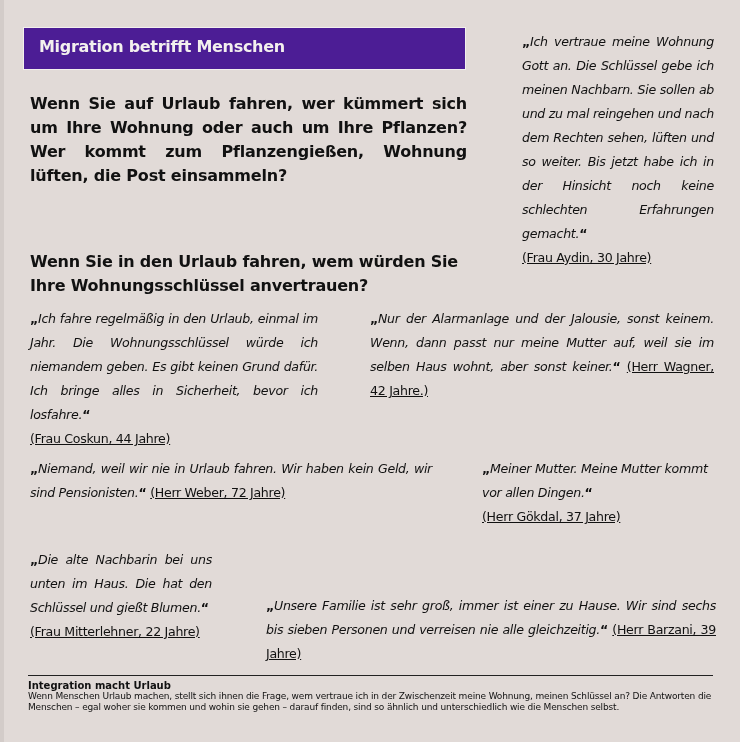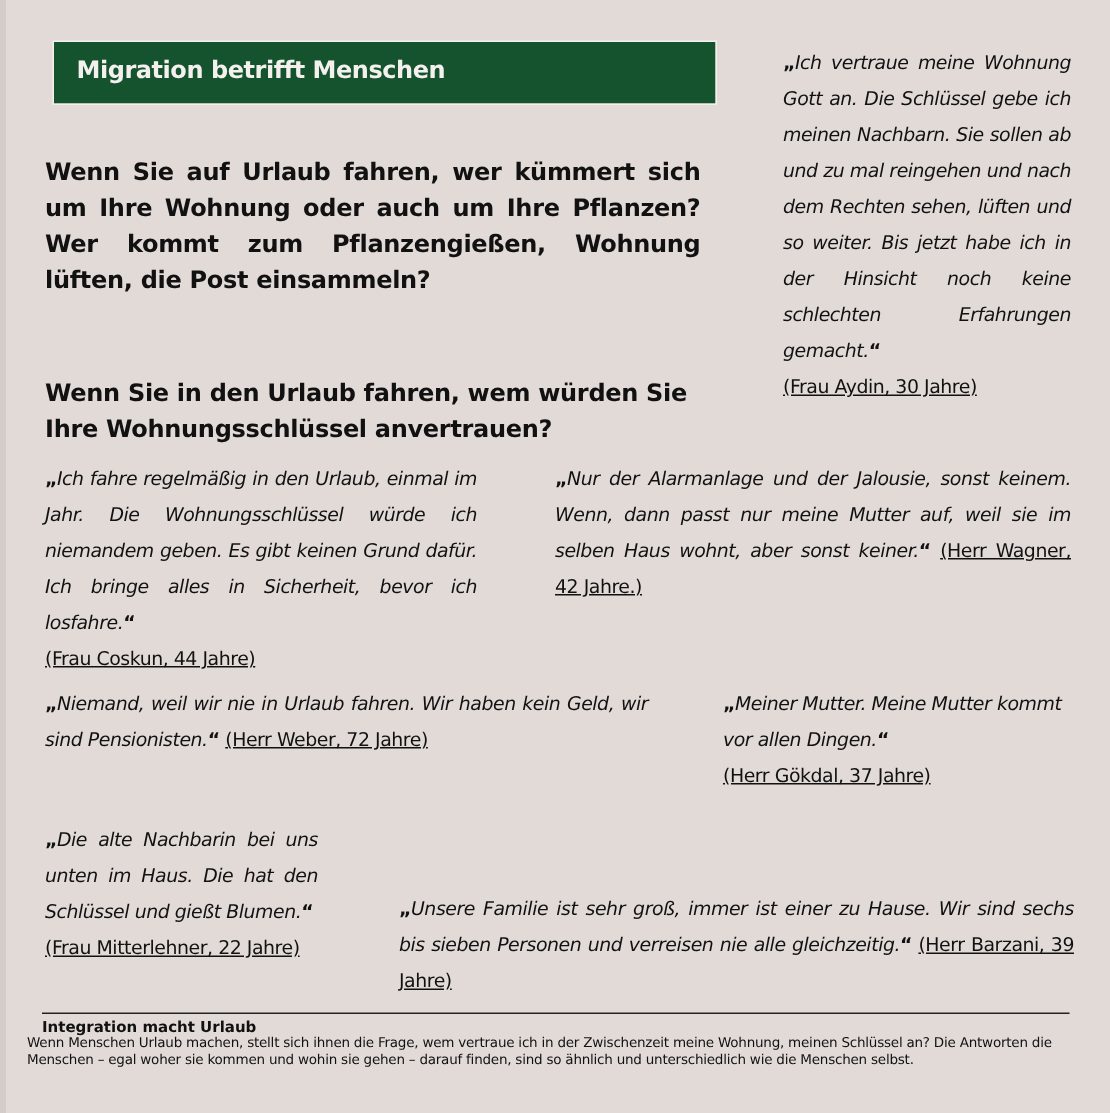--- a/index.html
+++ b/index.html
@@ -8,57 +8,57 @@
       background: #e1dad7;
       font-family: "DejaVu Sans", sans-serif;
       color: #111;
       position: relative;
     }
     .left-edge {
       position: absolute; left: 0; top: 0; width: 4px; height: 742px;
       background: #d3ccc9;
     }
     .title-bar {
-      position: absolute; left: 36px; top: 28px; width: 441px; height: 41px;
-      background: #14532d;
+      position: absolute; left: 24px; top: 28px; width: 441px; height: 41px;
+      background: #4c1d95;
       outline: 1px solid #f2efed;
     }
     .title-bar span {
       position: absolute; left: 15px; top: 9px;
       color: #f3f0ee; font-weight: bold; font-size: 16px; letter-spacing: -0.3px;
       font-family: "DejaVu Sans", sans-serif;
     }
     .question {
       position: absolute; left: 30px; width: 437px;
       font-weight: bold; font-size: 16px; line-height: 24px;
       text-align: justify; letter-spacing: -0.2px;
       font-family: "DejaVu Sans", sans-serif;
     }
-    .q1 { top: 103px; }
+    .q1 { top: 92px; }
     .q2 { top: 206px; text-align: left; margin-top: 44px; }
     .quote {
       position: absolute;
       font-size: 12.6px; line-height: 24px;
       font-family: "DejaVu Sans", sans-serif;
       letter-spacing: -0.3px;
     }
     .quote .text { font-style: italic; }
     .quote .justify { text-align: justify; }
     .q-open, .q-close { font-weight: bold; font-style: normal; }
     .attrib { font-style: normal; text-decoration: underline; }
     .footer-line {
       position: absolute; left: 28px; top: 675px; width: 685px; height: 1px;
       background: #222;
     }
     .footer-title {
       position: absolute; left: 28px; top: 680px;
       font-size: 10px; font-weight: bold; line-height: 11px;
     }
     .footer-body {
-      position: absolute; left: 18px; top: 691px; width: 690px;
+      position: absolute; left: 28px; top: 691px; width: 690px;
       font-size: 9px; line-height: 11px; letter-spacing: -0.15px;
     }
   </style>
 </head>
 <body>
 
 <div class="left-edge"></div>
 
 <div class="title-bar">
   <span>Migration betrifft Menschen</span>

